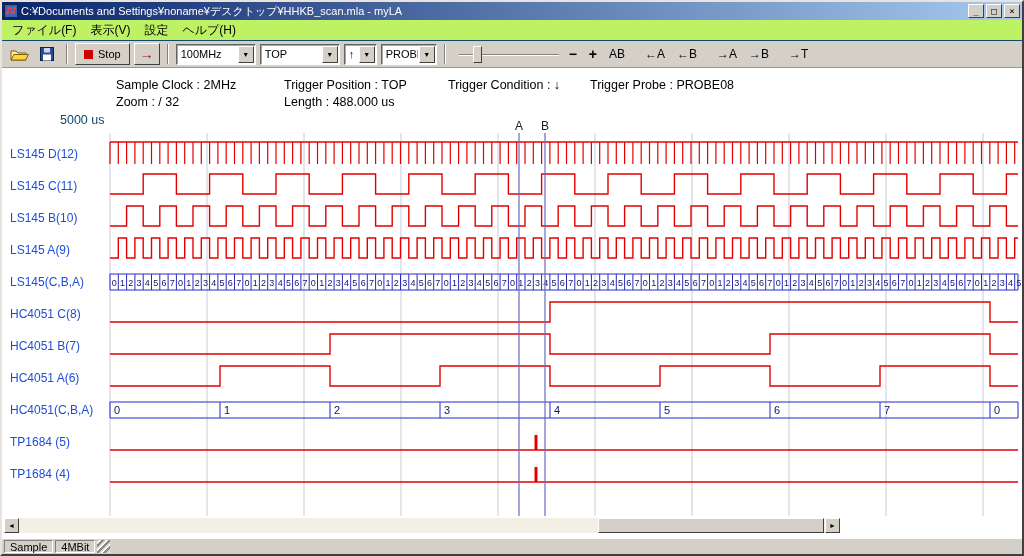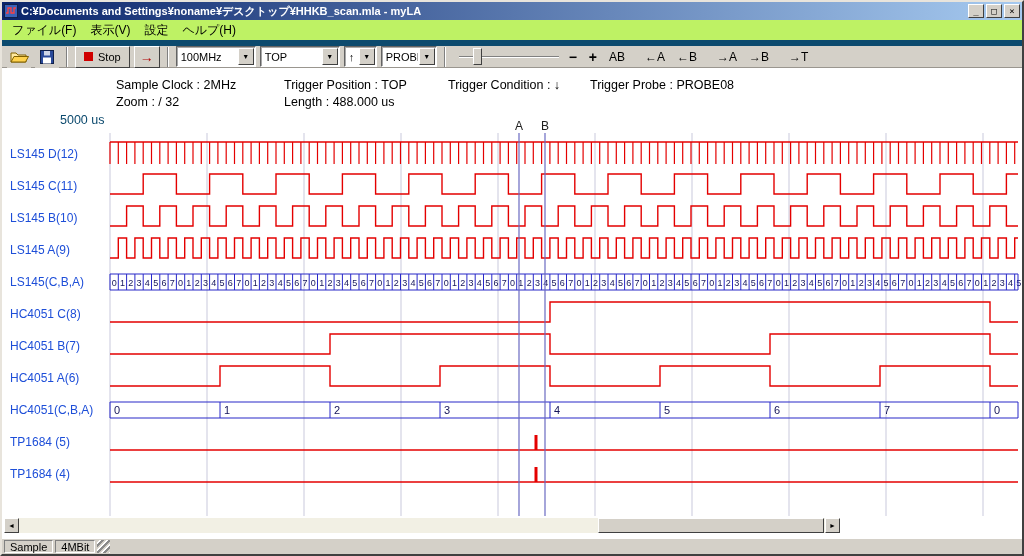--- a/index.html
+++ b/index.html
@@ -4,31 +4,31 @@
 <style>
   *{margin:0;padding:0;box-sizing:border-box}
   html,body{width:1024px;height:556px}
   body{background:#2f7d3c;font-family:"Liberation Sans",sans-serif;position:relative}
   .window{position:absolute;left:0;top:0;width:1024px;height:556px;background:#d4d0c8;
           border:2px solid;border-color:#e8e4dc #404040 #404040 #e8e4dc}
   
   .titlebar{position:absolute;left:0;top:0;right:0;height:18px;
             background:linear-gradient(90deg,#0a246a,#a6caf0);
             display:flex;align-items:center;padding:0 2px;gap:3px}
-  .title-text{color:#fff;font-size:11px;font-weight:bold;flex:1;white-space:nowrap;overflow:hidden}
+  .title-text{color:#fff;font-size:11px;font-weight:normal;flex:1;white-space:nowrap;overflow:hidden}
   .winbtn{width:16px;height:14px;background:#d4d0c8;border:1px solid;border-color:#fff #404040 #404040 #fff;
           font-size:9px;display:inline-flex;align-items:center;justify-content:center;
           font-family:"DejaVu Sans Mono",monospace;cursor:default}
   
   .menubar{position:absolute;left:0;top:18px;right:0;height:20px;background:#bef264;
            display:flex;align-items:center;padding:0 3px;font-size:12px}
   .menu-item{padding:2px 7px}
   
   .toolbar{position:absolute;left:0;top:38px;right:0;height:28px;background:#d4d0c8;
-           border-top:6px solid #0c4a6e;border-bottom:1px solid #9a968f;
+           border-top:1px solid #0c4a6e;border-bottom:1px solid #9a968f;
            display:flex;align-items:center;padding:0 5px;gap:4px;font-size:11px}
   .tb-icon-btn{width:24px;height:22px;background:#d4d0c8;border:none;display:flex;align-items:center;justify-content:center}
   .tb-sep{width:2px;height:20px;border-left:1px solid #808080;border-right:1px solid #fff;margin:0 3px}
   .stop-btn{height:22px;background:#d4d0c8;border:1px solid;border-color:#fff #404040 #404040 #fff;
             display:flex;align-items:center;gap:5px;padding:0 8px;font-size:11px}
   .stop-square{width:9px;height:9px;background:#d00000;display:inline-block}
   .run-btn{width:26px;height:22px;background:#d4d0c8;border:1px solid;border-color:#fff #404040 #404040 #fff;
            display:flex;align-items:center;justify-content:center}
   .run-arrow{color:#b00000;font-weight:bold;font-size:14px;line-height:14px}
   .combo{display:flex;align-items:center;height:21px;background:#fff;border:1px solid;

